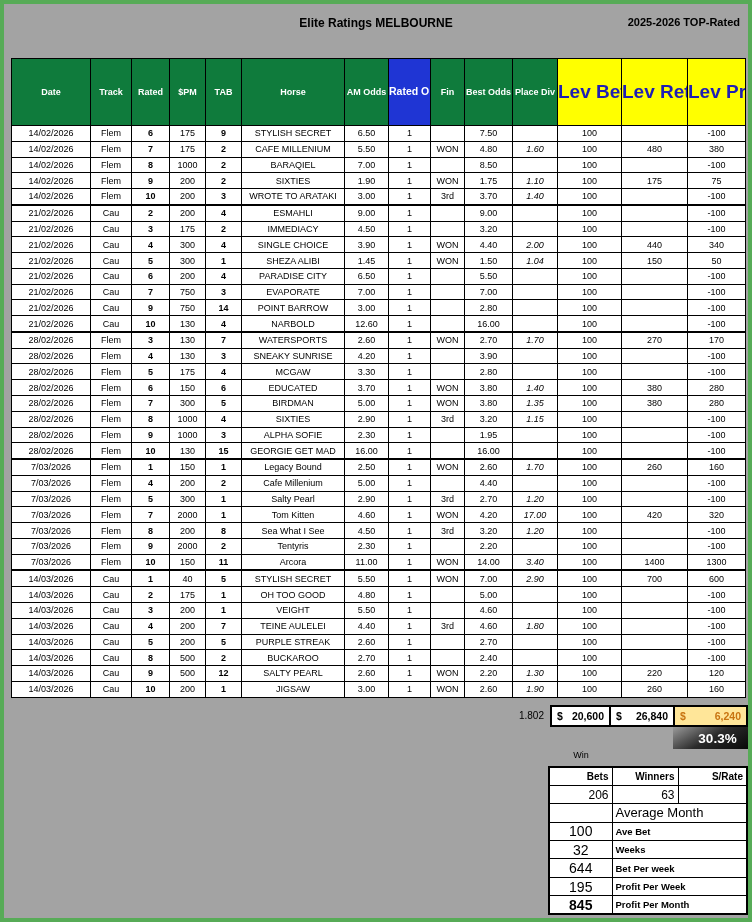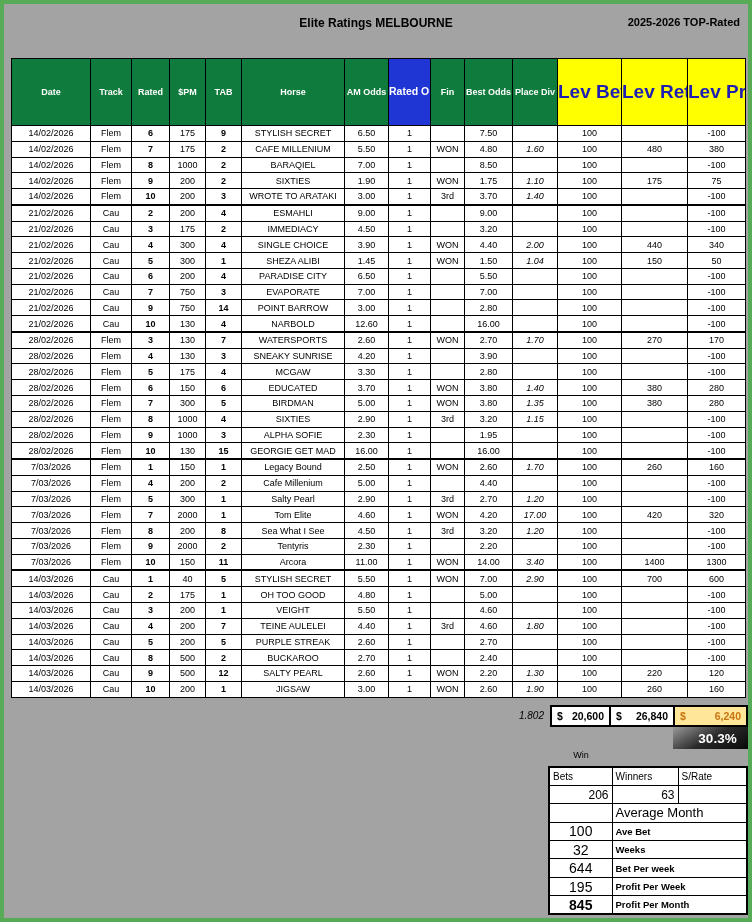--- a/index.html
+++ b/index.html
@@ -27,41 +27,41 @@
   td.col-race,td.col-tab{font-weight:700;font-size:10px;}
   td.col-place_div{font-style:italic;}
   tr.group-start td{border-top:2px solid #000;}
   col.c-date{width:79px}col.c-track{width:41px}col.c-race{width:38px}
   col.c-pm{width:36px}col.c-tab{width:36px}col.c-horse{width:103px}
   col.c-am_odds{width:44px}col.c-rated_order{width:42px}col.c-fin{width:34px}
   col.c-best_odds{width:48px}col.c-place_div{width:45px}col.c-lev_bet{width:64px}
   col.c-lev_ret{width:66px}col.c-lev_profit{width:58px}
 
   
-  .mult{position:absolute;top:706px;left:465px;width:75px;text-align:right;font-size:10px;font-style:italic;}
+  .mult{position:absolute;top:706px;left:465px;width:75px;text-align:right;font-size:10px;}
   .sumbox{position:absolute;top:701px;height:22px;box-sizing:border-box;
     border:2px solid #000;background:#fff;display:flex;align-items:center;
     justify-content:space-between;padding:0 5px;font-weight:700;font-size:10.5px;}
   .box-staked{left:546px;width:61px;}
   .box-returned{left:605px;width:66px;}
   .box-profit{left:669px;width:75px;background:#ffe699;color:#c87411;}
   .blackcell{background:linear-gradient(150deg,#9a9a9a 0%,#2a2a2a 45%,#000 100%);
     color:#fff;font-weight:700;}
   .srate-total{position:absolute;left:669px;top:723px;width:89px;height:22px;
     box-sizing:border-box;display:flex;align-items:center;justify-content:center;
     font-size:13.5px;}
   .win-label{position:absolute;left:547px;top:746px;width:60px;text-align:center;font-size:9px;}
 
   
   table.stats{position:absolute;left:544px;top:762px;width:198px;
     border-collapse:collapse;table-layout:fixed;border:2px solid #000;}
   table.stats td{border:1px solid #000;box-sizing:border-box;height:18.4px;
     padding:0 3px;vertical-align:middle;overflow:hidden;white-space:nowrap;background:#fff;}
   col.s0{width:63px}col.s1{width:66px}col.s2{width:69px}
-  td.s-head{text-align:left;font-size:10px;font-weight:400;}
+  td.s-head{text-align:right;font-size:10px;font-weight:700;}
   td.s-num{text-align:right;font-size:12px;padding-right:8px;}
   td.s-srate{text-align:center;font-size:12px;}
   td.s-avg{font-size:11px;}
   td.s-avg .flex{display:flex;justify-content:space-between;align-items:center;}
   td.s-biglabel{font-size:13px;padding-left:4px;}
   td.s-metric{text-align:center;font-size:14px;}
   td.s-label{font-size:9.5px;font-weight:700;padding-left:4px;}
   tr.last-metric td.s-metric{font-weight:700;}
 </style>
 </head>
@@ -491,21 +491,21 @@
           <td class="col-lev_bet">100</td>
           <td class="col-lev_ret"></td>
           <td class="col-lev_profit">-100</td>
         </tr>
         <tr>
           <td class="col-date">7/03/2026</td>
           <td class="col-track">Flem</td>
           <td class="col-race">7</td>
           <td class="col-pm">2000</td>
           <td class="col-tab">1</td>
-          <td class="col-horse">Tom Elite</td>
+          <td class="col-horse">Tom Kitten</td>
           <td class="col-am_odds">4.60</td>
           <td class="col-rated_order">1</td>
           <td class="col-fin">WON</td>
           <td class="col-best_odds">4.20</td>
           <td class="col-place_div">17.00</td>
           <td class="col-lev_bet">100</td>
           <td class="col-lev_ret">420</td>
           <td class="col-lev_profit">320</td>
         </tr>
         <tr>

